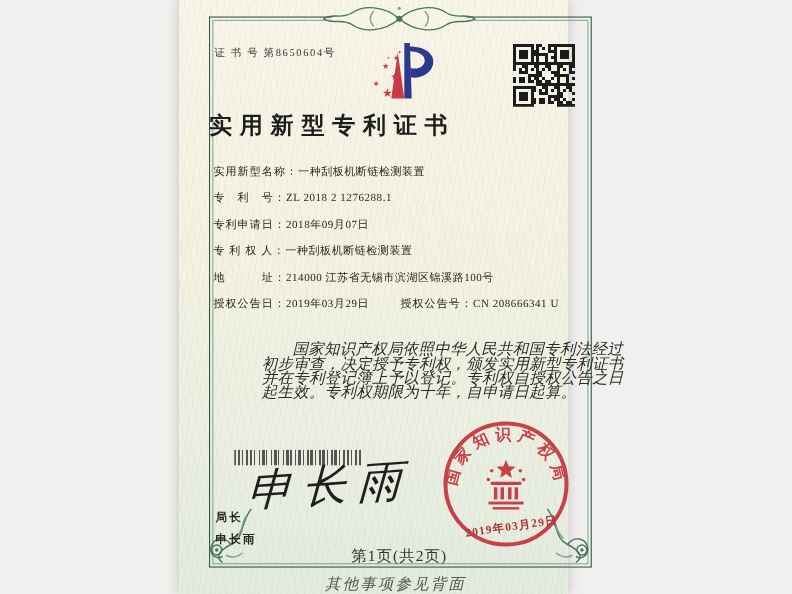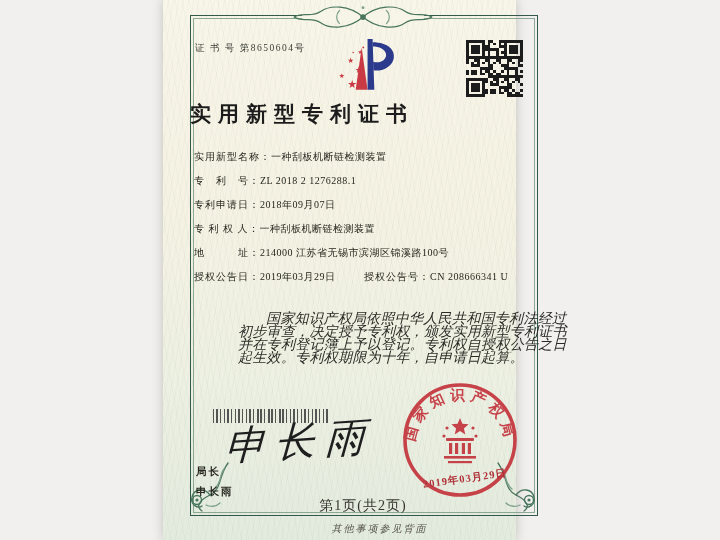--- a/index.html
+++ b/index.html
@@ -71,21 +71,21 @@
     position:absolute;left:239px;top:472px;width:126px;text-align:center;
     font-size:10.5px;font-weight:bold;color:#b03238;
     transform:rotate(-8deg);white-space:nowrap;letter-spacing:1px;
   }
   .page-ind{
     position:absolute;left:27px;top:497px;width:346px;text-align:center;
     font-size:14px;color:#33332c;letter-spacing:1px;
   }
   .back-note{
     position:absolute;left:0;top:522px;width:393px;text-align:center;
-    font-size:10px;color:#55554b;font-style:italic;letter-spacing:2px;padding-left:20px;
+    font-size:14px;color:#55554b;font-style:italic;letter-spacing:2px;
   }
 </style>
 </head>
 <body>
 
 <div class="paper">
 
   <div class="border-frame"></div>
 
   <svg class="ornament-top" viewBox="0 0 170 34">

